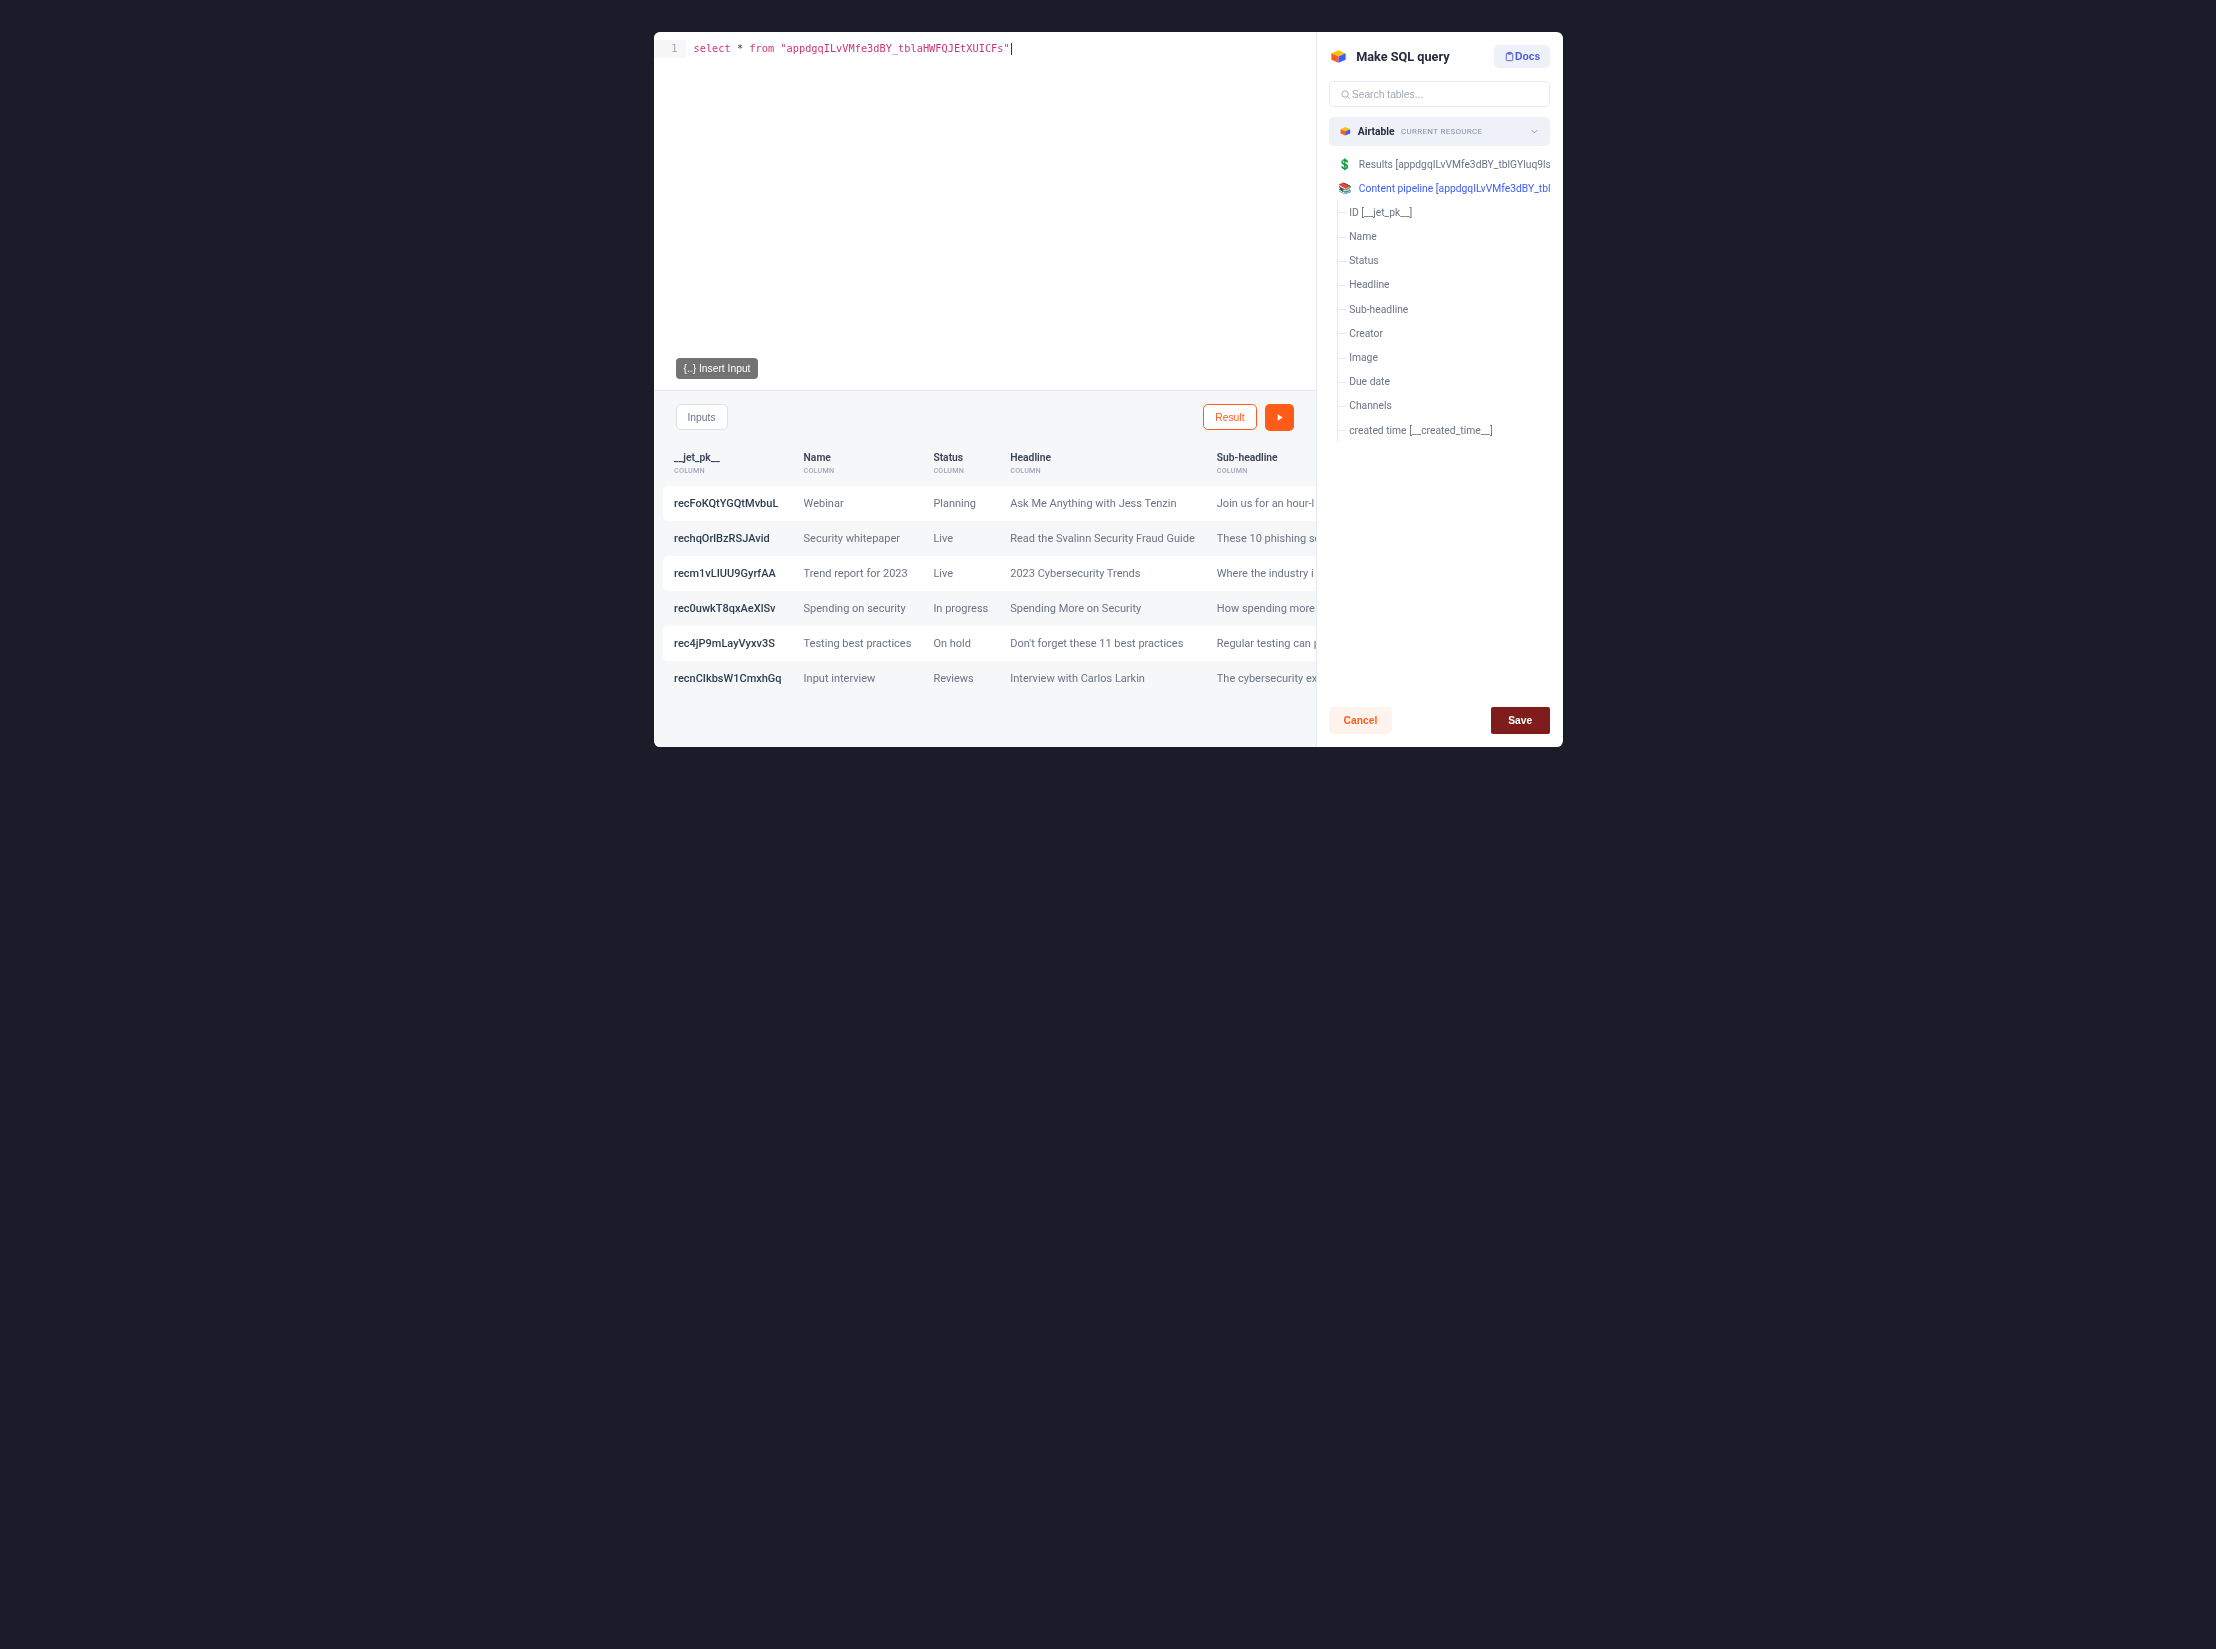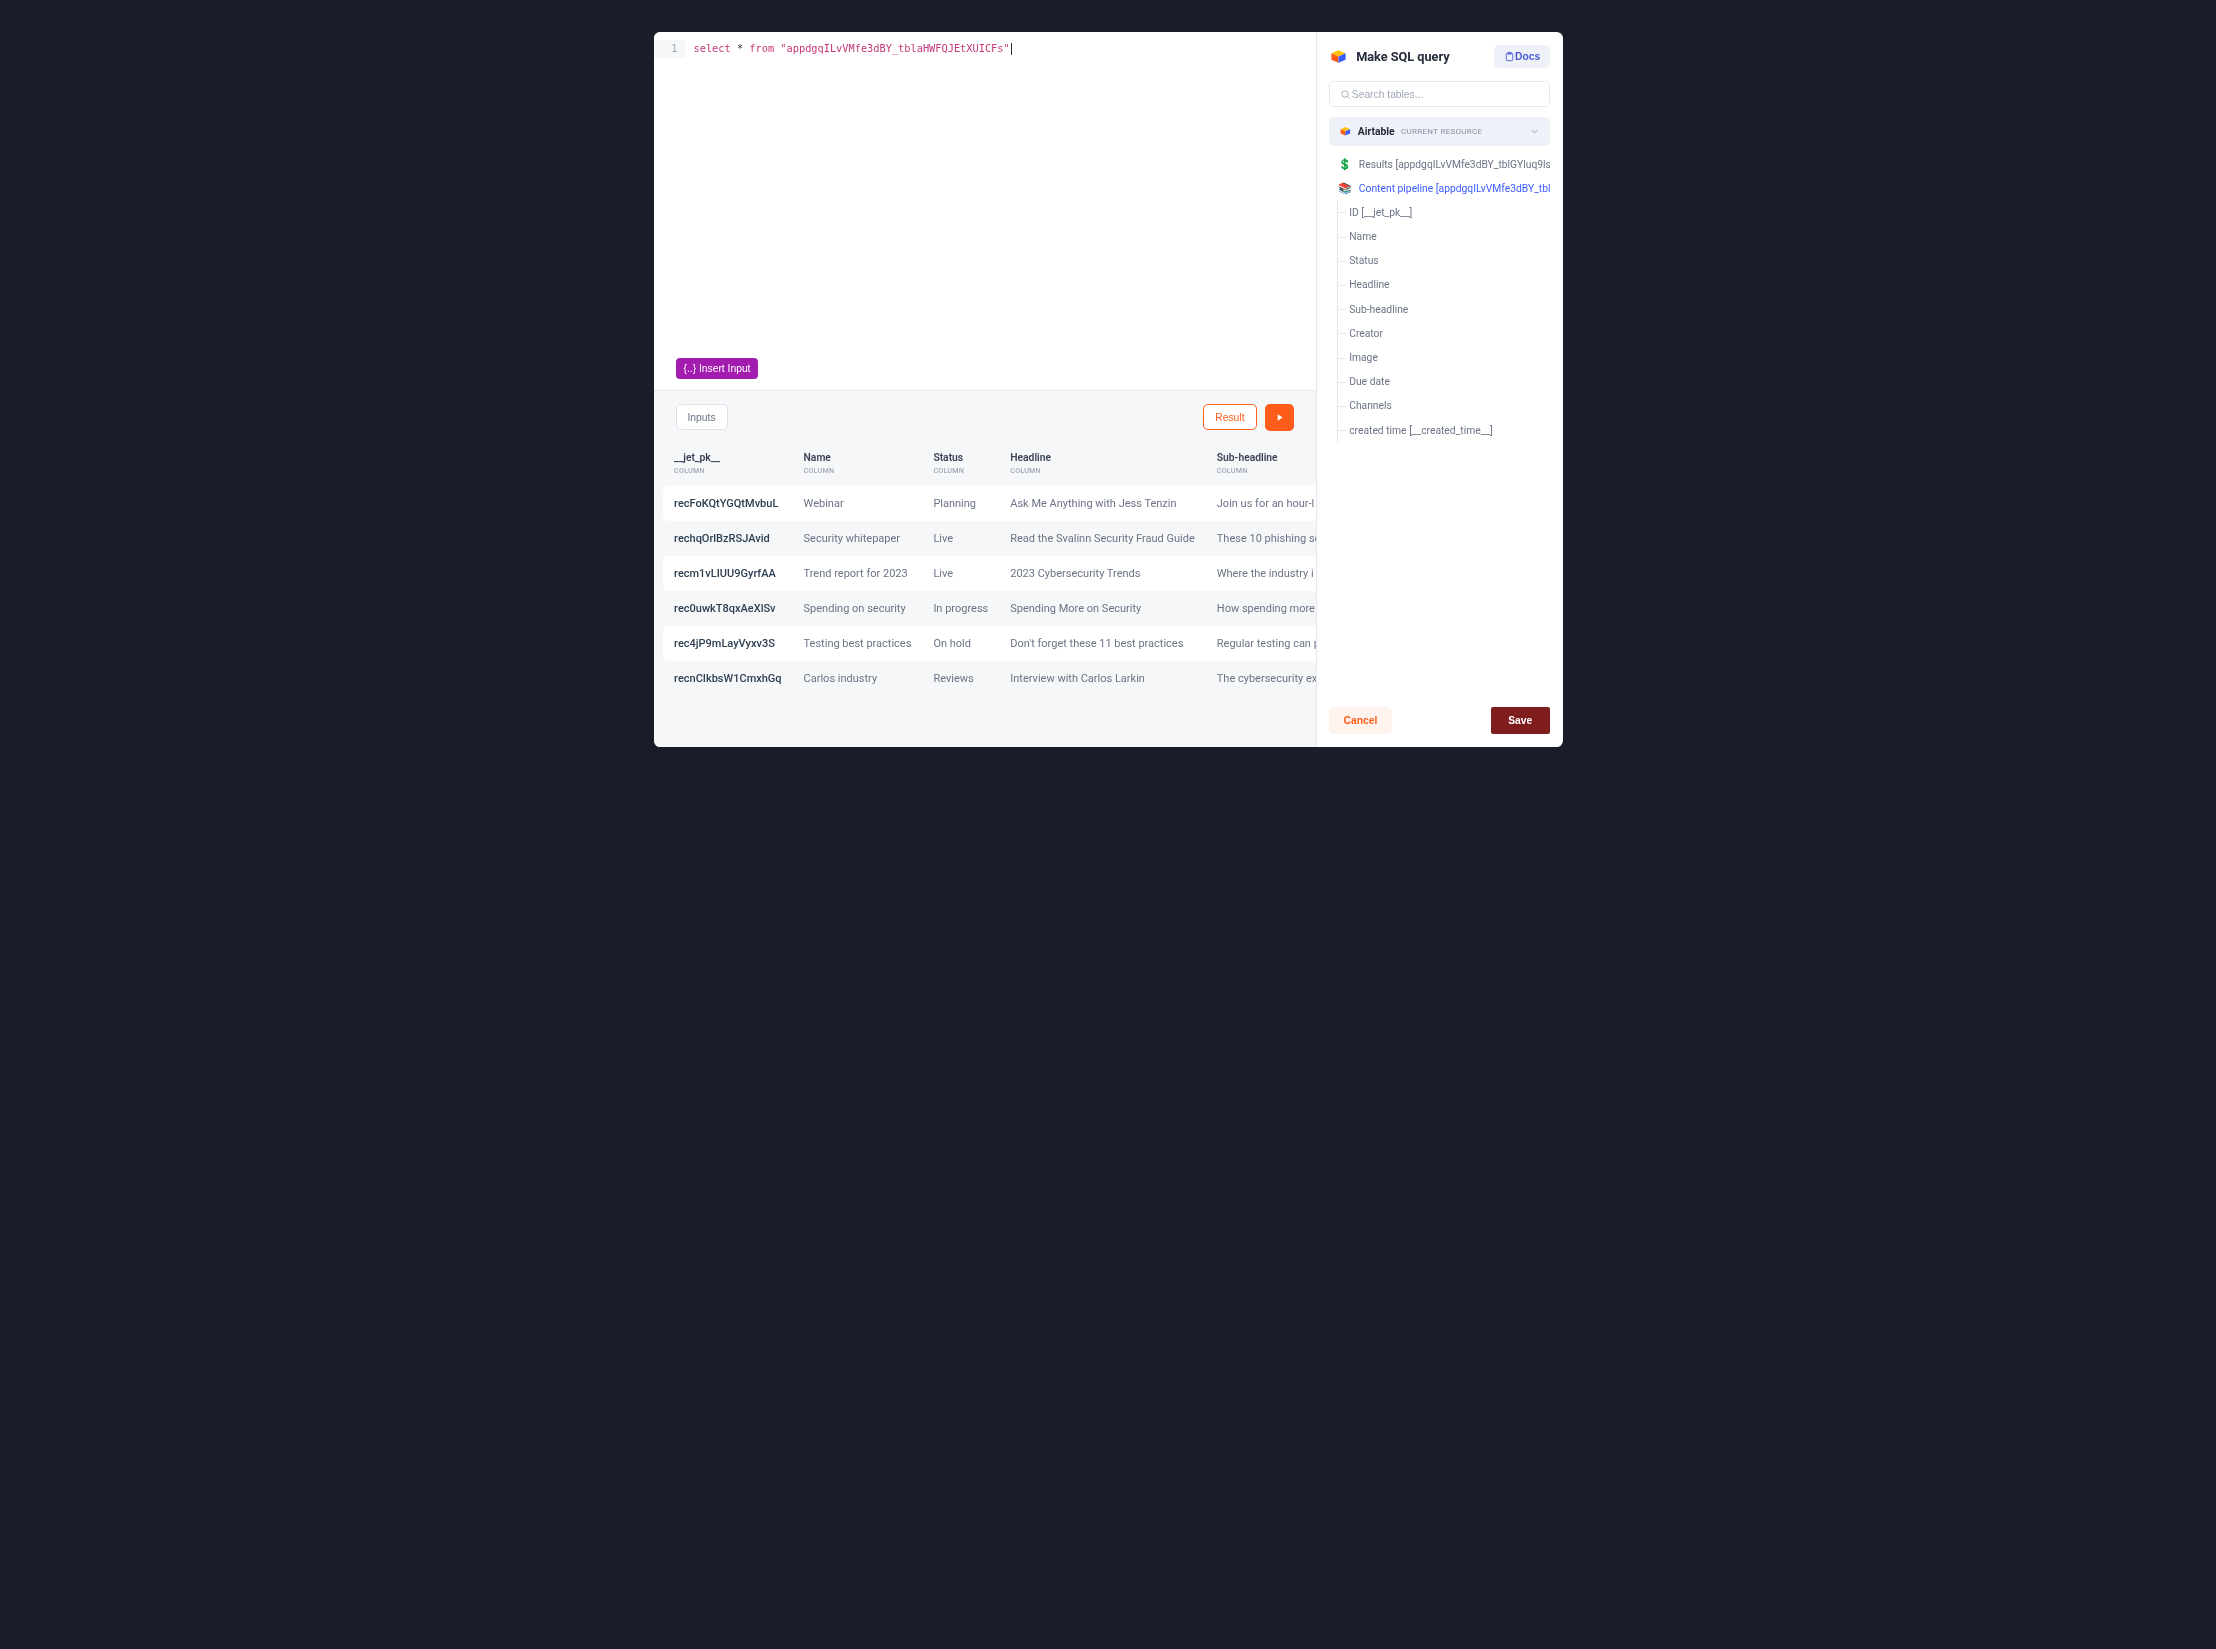--- a/index.html
+++ b/index.html
@@ -52,21 +52,21 @@
   line-height: 17.5px;
   white-space: nowrap;
 }
 .tok-keyword { color: #c73878; }
 .tok-star { color: #333; }
 .tok-string { color: #c73878; }
 .insert-input-btn {
   position: absolute;
   bottom: 11px;
   left: 22px;
-  background: #a21caf;
+  background: #737373;
   color: #fff;
   border: none;
   border-radius: 4px;
   padding: 4.8px 8px;
   font-size: 10.3px;
   cursor: pointer;
   display: inline-flex;
   align-items: center;
   gap: 3.2px;
 }
@@ -391,21 +391,21 @@
               </tr>
               <tr>
                 <td class="pk-cell">rec4jP9mLayVyxv3S</td>
                 <td>Testing best practices</td>
                 <td>On hold</td>
                 <td>Don't forget these 11 best practices</td>
                 <td>Regular testing can p</td>
               </tr>
               <tr>
                 <td class="pk-cell">recnCIkbsW1CmxhGq</td>
-                <td>Carlos industry</td>
+                <td>Input interview</td>
                 <td>Reviews</td>
                 <td>Interview with Carlos Larkin</td>
                 <td>The cybersecurity ex</td>
               </tr>
             </tbody>
         </table>
       </div>
     </div>
   </div>
 

